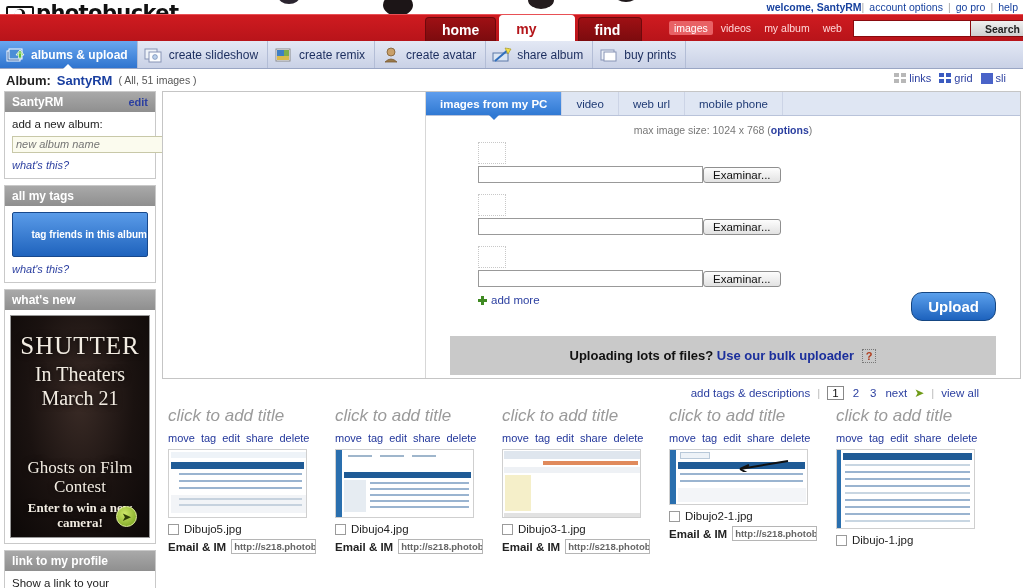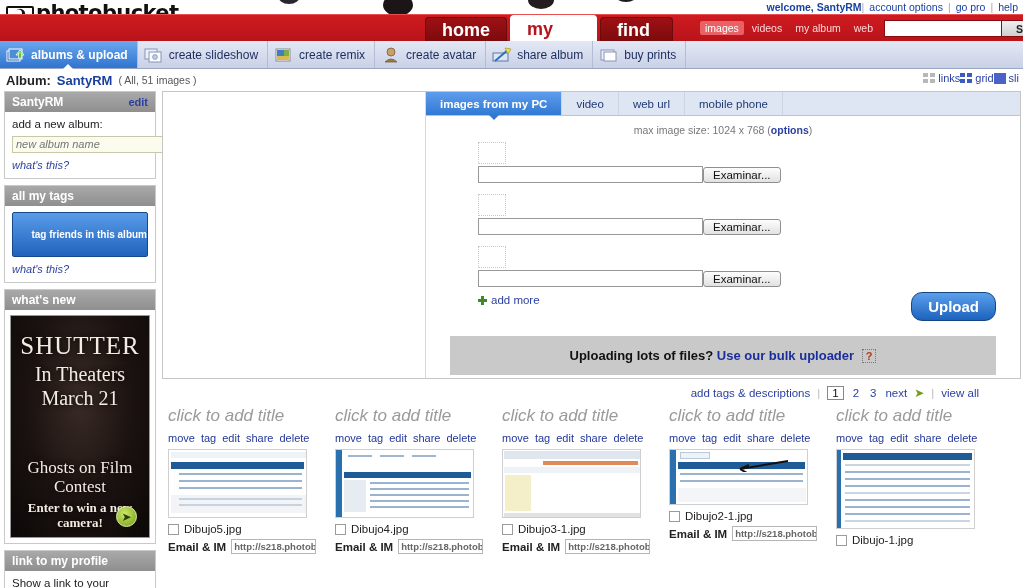--- a/index.html
+++ b/index.html
@@ -68,21 +68,21 @@
     border-top: 1px solid #e85055;
     display: flex;
     align-items: flex-end;
   }
   .navtabs { display: flex; align-items: flex-end; margin-left: 425px; height: 27px; }
   .navtab {
     height: 24px;
     line-height: 24px;
     padding: 0 16px;
     color: #ffffff;
-    font-size: 18px;
+    font-size: 14px;
     font-weight: bold;
     background: #8f0e12;
     background: linear-gradient(to bottom, #9e1014 0%, #7c0b0e 100%);
     border-top-left-radius: 4px;
     border-top-right-radius: 4px;
     margin-right: 3px;
     cursor: pointer;
     border: 1px solid #6e090c;
     border-bottom: none;
   }
@@ -174,22 +174,22 @@
     height: 22px;
     display: flex;
     align-items: center;
     padding: 0 6px;
     position: relative;
   }
   .albumbar .lbl { font-size: 13px; font-weight: bold; color: #222; margin-right: 6px; }
   .albumbar .aname { font-size: 13px; font-weight: bold; color: #1a3fa0; margin-right: 6px; }
   .albumbar .acount { font-size: 10.5px; color: #555; }
   .viewmodes {
-    position: absolute; right: 4px; top: 3px;
-    display: flex; align-items: center; gap: 0;
+    position: absolute; right: 17px; top: 3px;
+    display: flex; align-items: center; gap: 8px;
   }
   .vm { display: flex; align-items: center; font-size: 11px; color: #2b3fa0; cursor: pointer; }
   .vm .gl { width: 12px; height: 11px; margin-right: 3px; display: inline-block; }
   .gl-grey { background:
      linear-gradient(#b8b8b8,#b8b8b8) 0 0/5px 4px no-repeat,
      linear-gradient(#b8b8b8,#b8b8b8) 7px 0/5px 4px no-repeat,
      linear-gradient(#b8b8b8,#b8b8b8) 0 6px/5px 4px no-repeat,
      linear-gradient(#b8b8b8,#b8b8b8) 7px 6px/5px 4px no-repeat; }
   .gl-blue { background:
      linear-gradient(#3b5bc0,#3b5bc0) 0 0/5px 4px no-repeat,

